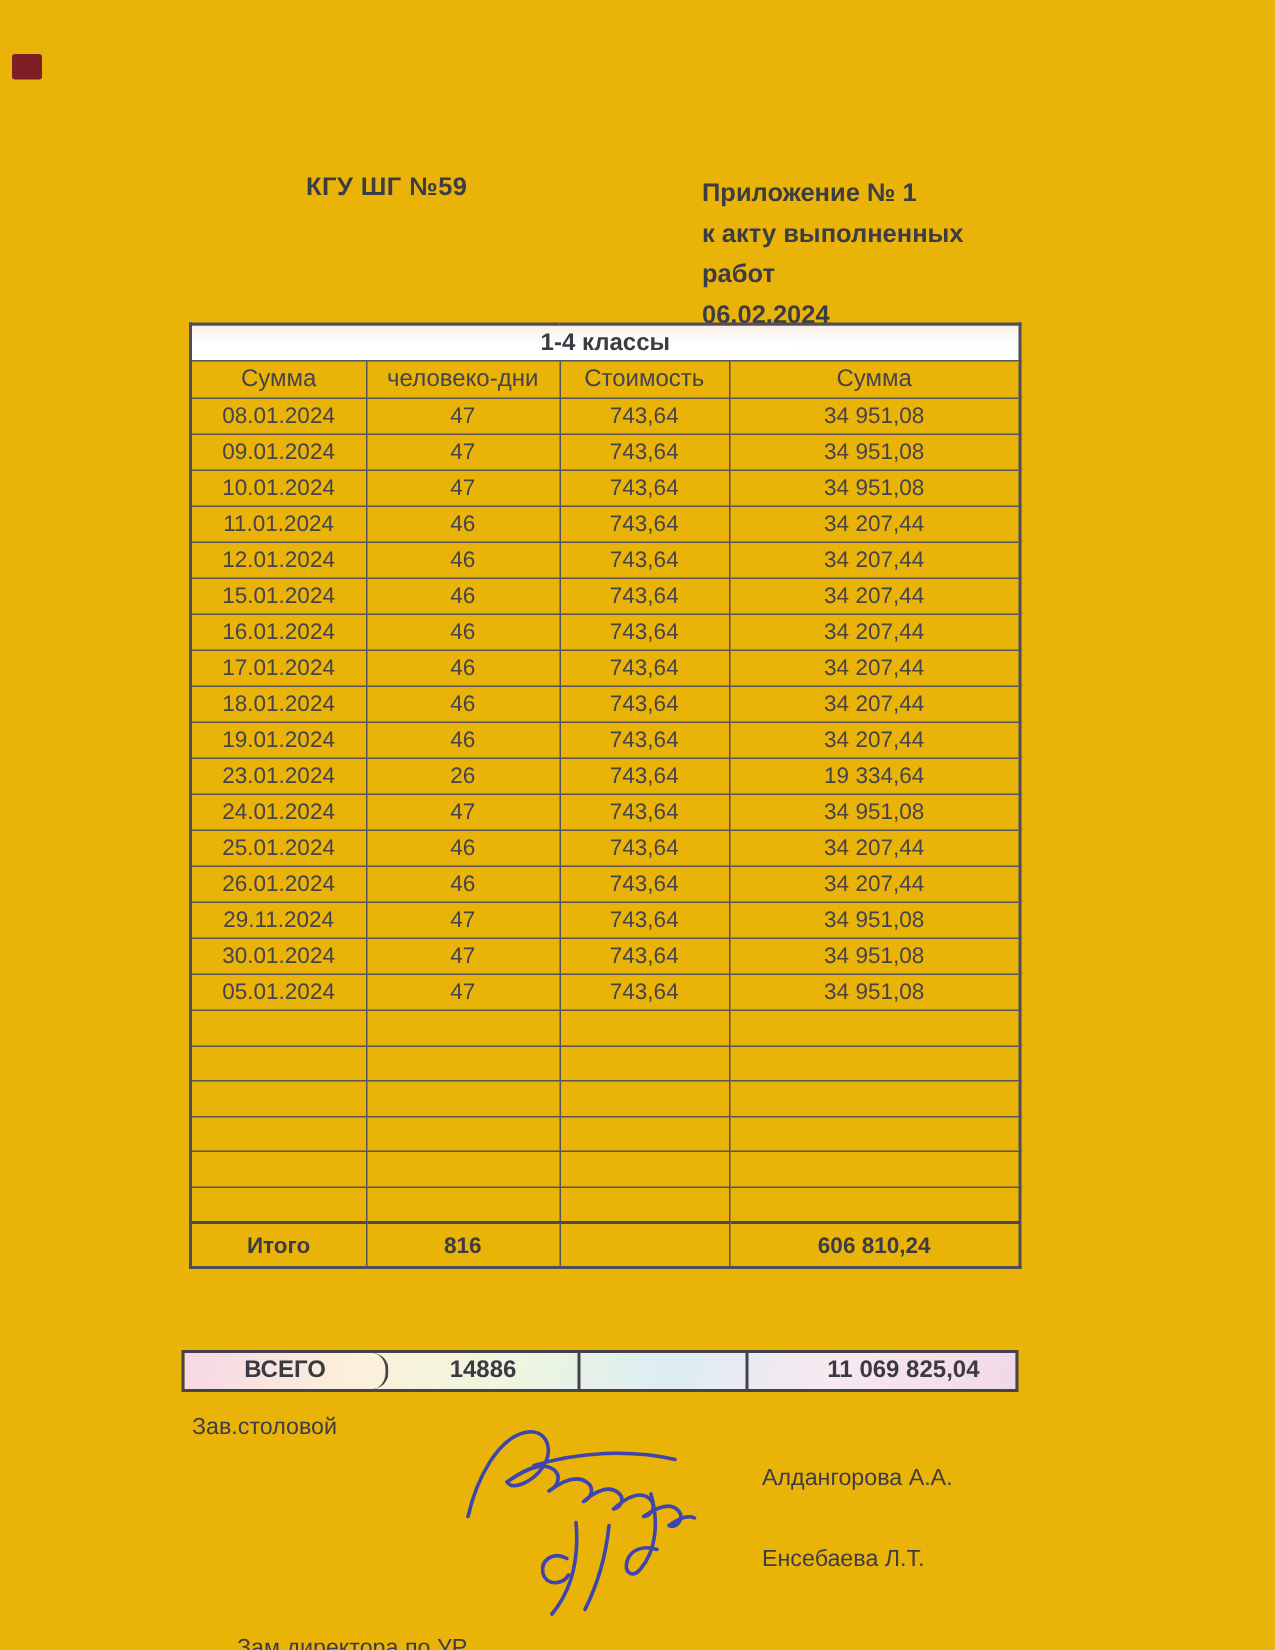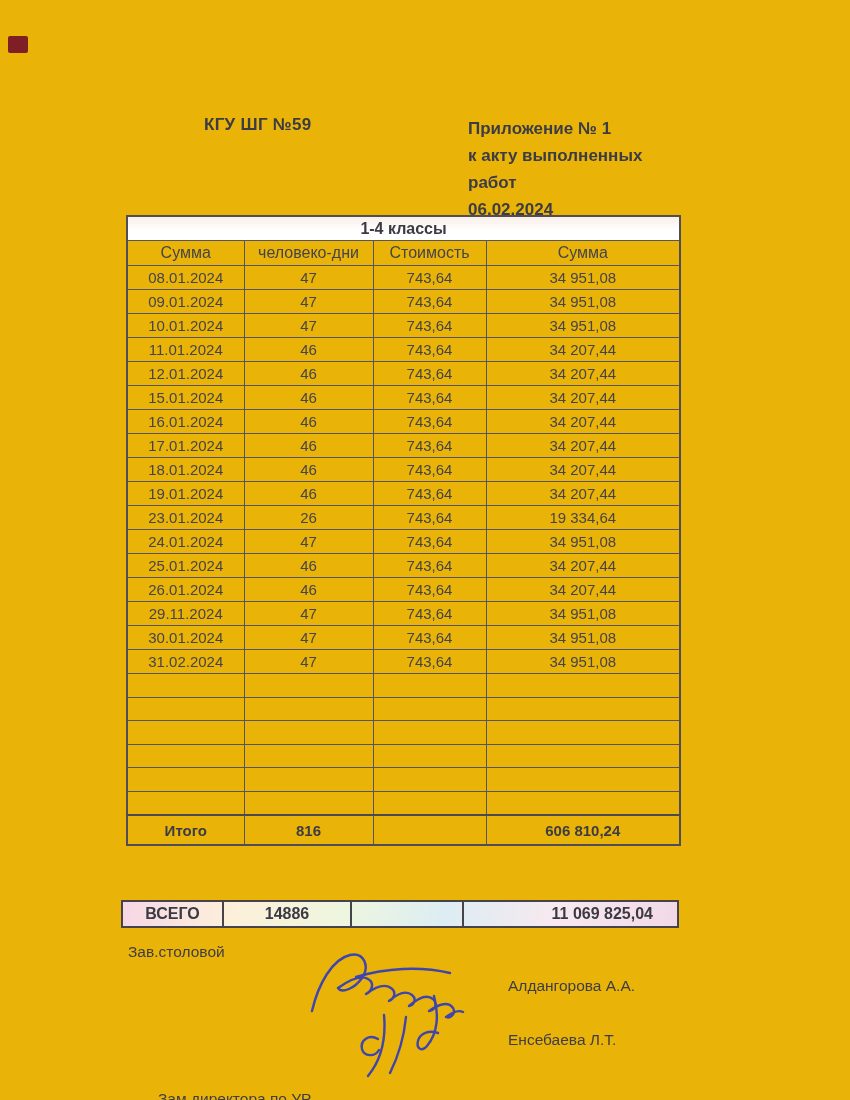--- a/index.html
+++ b/index.html
@@ -21,21 +21,21 @@
   .head-row th{height:24px;font-weight:normal;font-size:16px;text-align:center;}
   .data-row td{height:23px;text-align:center;}
   .empty-row td{height:22.5px;}
   .totals-row td{height:28px;font-weight:bold;text-align:center;font-size:15px;color:#3d3c44;border-top:2.5px solid #4c4952;}
   .grand-total{
     position:absolute;left:121px;top:900px;width:558px;height:28px;display:flex;
     border:2.5px solid #46434c;box-sizing:border-box;font-weight:bold;font-size:16px;color:#3b3a42;
     background:linear-gradient(100deg,#f6d7e6 0%,#fcf0d9 20%,#eef6df 40%,#dcedf3 58%,#f7e9ef 78%,#f2d8e7 100%);
   }
   .gt-cell{display:flex;align-items:center;justify-content:center;box-sizing:border-box;border-right:2px solid #46434c;}
-  .gt-c1{width:101px;}
+  .gt-c1{width:136px;border-radius:11px;}
   .gt-c2{width:128px;}
   .gt-c3{width:112px;}
   .gt-c4{flex:1;border-right:none;justify-content:flex-end;padding-right:24px;}
   .sig-role,.sig-name{position:absolute;font-size:15.5px;color:#3e3d45;}
   .sig-r1{left:128px;top:943px;}
   .sig-n1{left:508px;top:977px;}
   .sig-r2{left:128px;top:1090px;margin-left:30px;}
   .sig-n2{left:508px;top:1031px;}
   .signature-svg{position:absolute;left:298px;top:945px;width:180px;height:145px;}
 </style>
@@ -163,21 +163,21 @@
           <td>743,64</td>
           <td>34 951,08</td>
         </tr>
         <tr class="data-row">
           <td>30.01.2024</td>
           <td>47</td>
           <td>743,64</td>
           <td>34 951,08</td>
         </tr>
         <tr class="data-row">
-          <td>31.02.2024</td>
+          <td>05.01.2024</td>
           <td>47</td>
           <td>743,64</td>
           <td>34 951,08</td>
         </tr>
         <tr class="empty-row">
           <td></td>
           <td></td>
           <td></td>
           <td></td>
         </tr>

